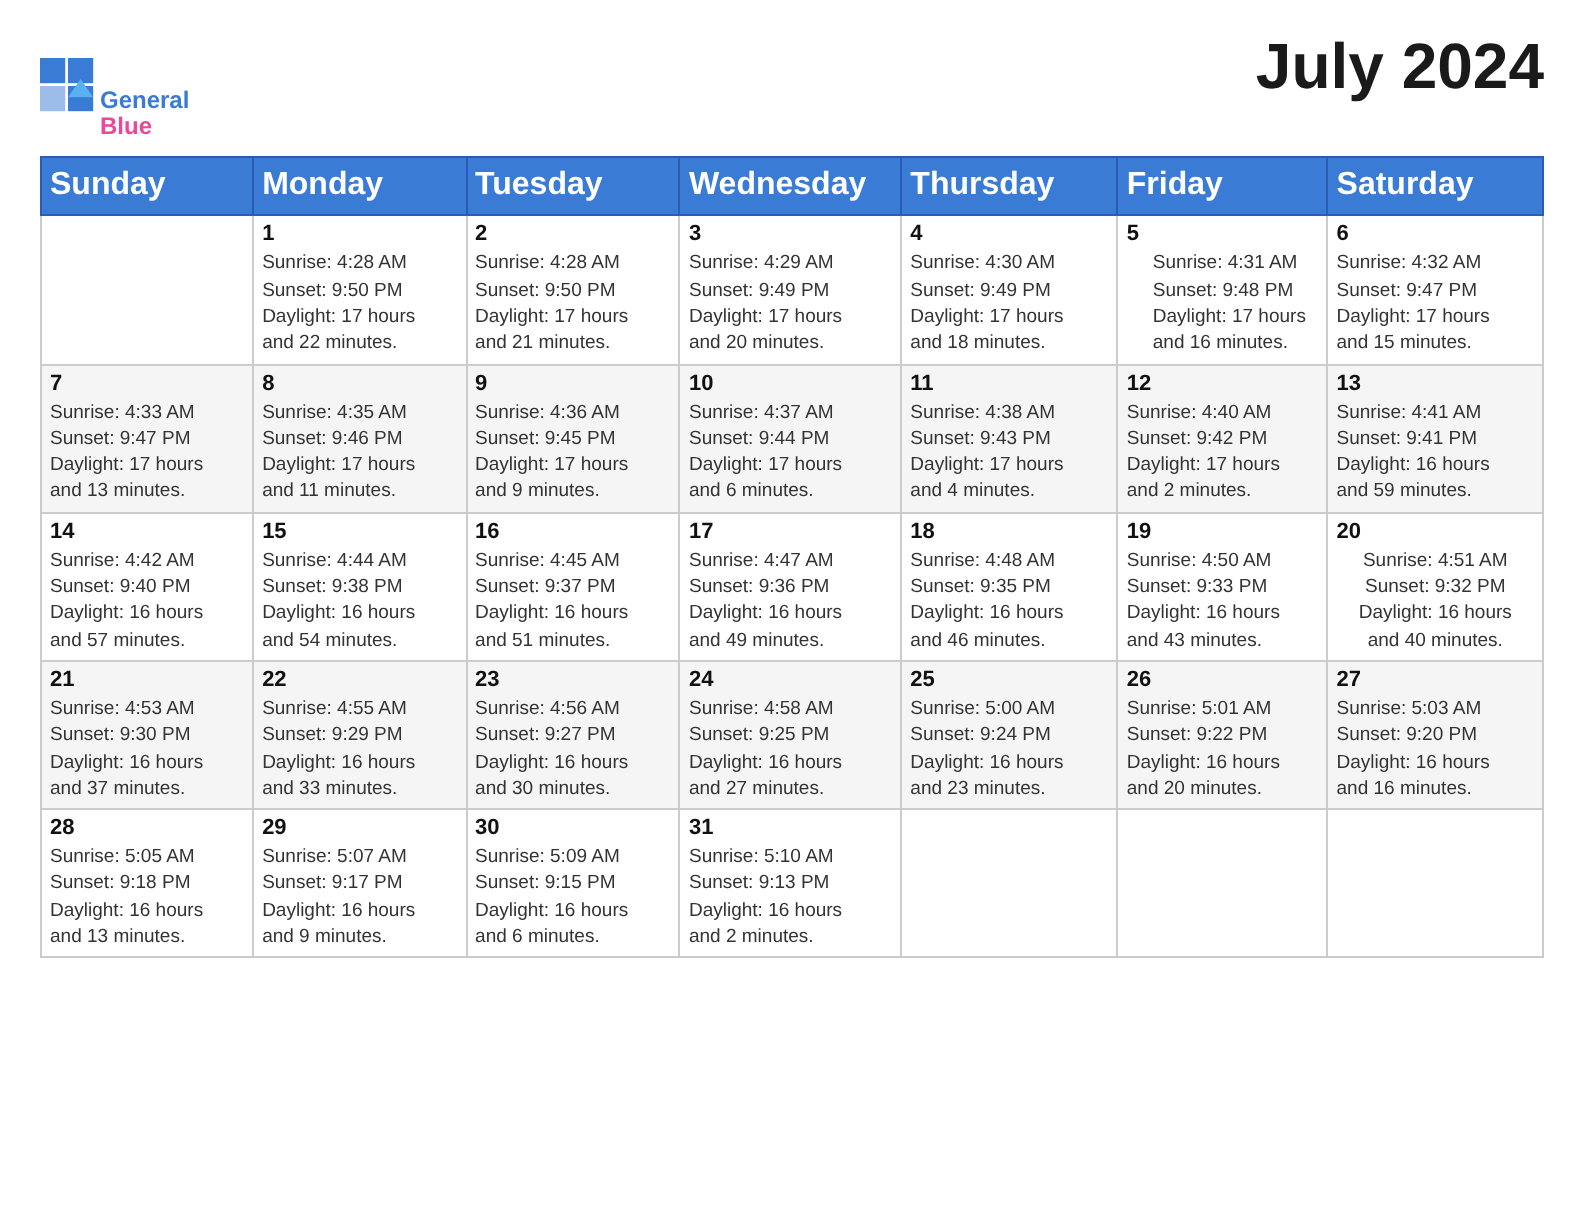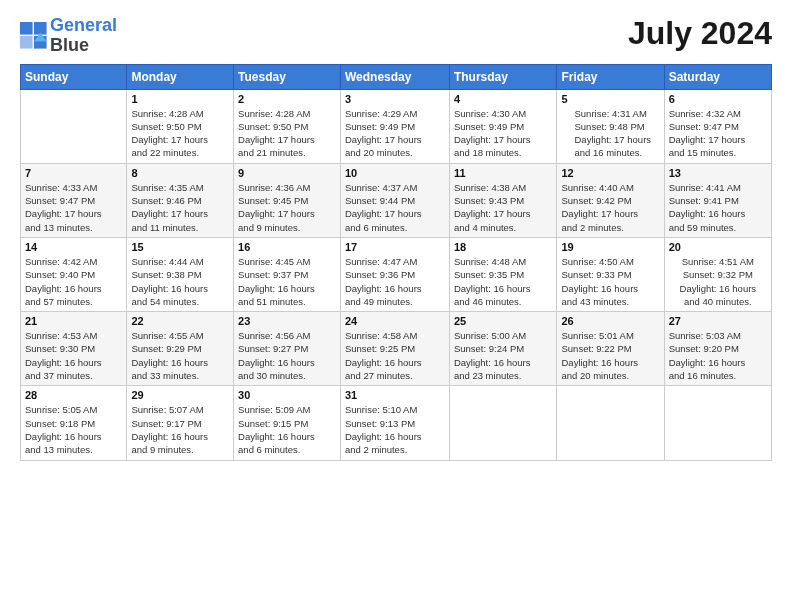--- a/index.html
+++ b/index.html
@@ -18,24 +18,25 @@
       display: flex;
       justify-content: space-between;
       align-items: flex-start;
       margin-bottom: 8px;
     }
     .logo {
       display: flex;
       align-items: center;
     }
     .logo-text {
-      font-size: 18px;
+      font-size: 12px;
       font-weight: bold;
       color: #1a1a1a;
       line-height: 1.1;
+      margin-top: 28px;
     }
     .logo-text span {
       color: #3a7bd5;
     }
     .logo-icon {
       width: 28px;
       height: 28px;
       margin-right: 2px;
     }
     .title-block {
@@ -54,21 +55,21 @@
     .calendar {
       width: 100%;
       border-collapse: collapse;
       font-size: 10px;
     }
     .calendar th {
       background: #3a7bd5;
       color: #fff;
       padding: 5px 4px;
       text-align: left;
-      font-size: 12px;
+      font-size: 16px;
       font-weight: bold;
       border: 1px solid #2a5bb5;
     }
     .calendar td {
       border: 1px solid #ccc;
       vertical-align: top;
       padding: 3px 4px;
       width: 113px;
       min-height: 70px;
       height: 72px;
@@ -100,21 +101,21 @@
       <svg class="logo-icon" viewBox="0 0 40 40">
         <rect x="0" y="0" width="18" height="18" fill="#3a7bd5"></rect>
         <rect x="20" y="0" width="18" height="18" fill="#3a7bd5"></rect>
         <rect x="0" y="20" width="18" height="18" fill="#3a7bd5" opacity="0.5"></rect>
         <polygon points="20,20 38,20 38,38 20,38" fill="#3a7bd5"></polygon>
         <polygon points="29,15 38,28 20,28" fill="#5ab0f0"></polygon>
       </svg>
       <div>
         <div class="logo-text">
           <span>General</span><br>
-          <span style="color:#404040">Blue</span>
+          <span style="color:#ec4899">Blue</span>
         </div>
       </div>
     </div>
     <div class="title-block">
       <div class="month-title">July 2024</div>
     </div>
   </div>
 
   <table class="calendar">
     <thead>

